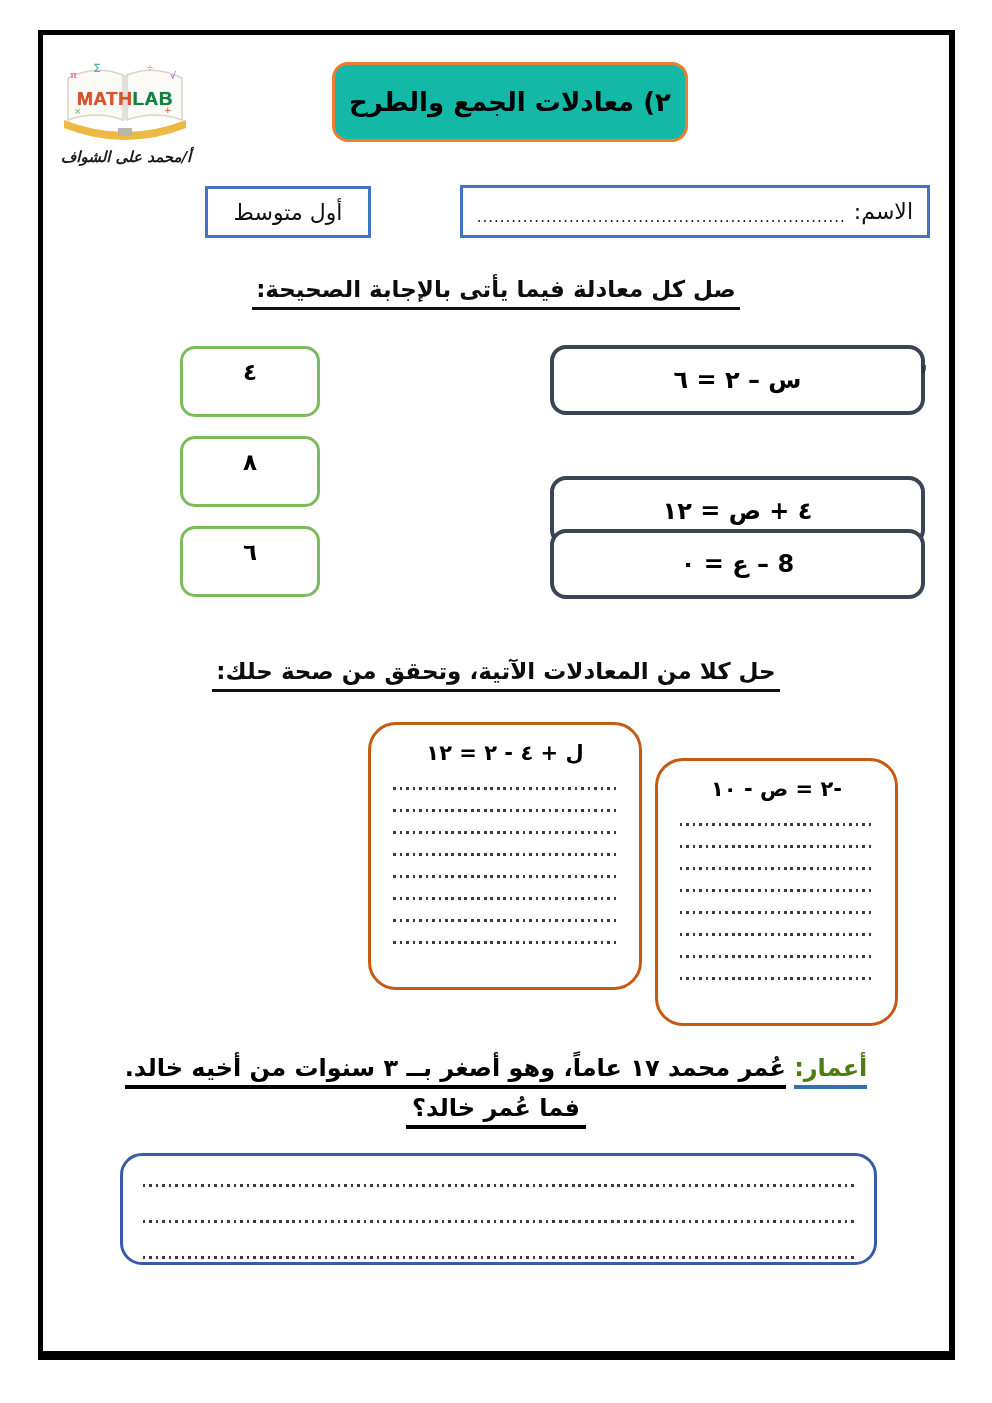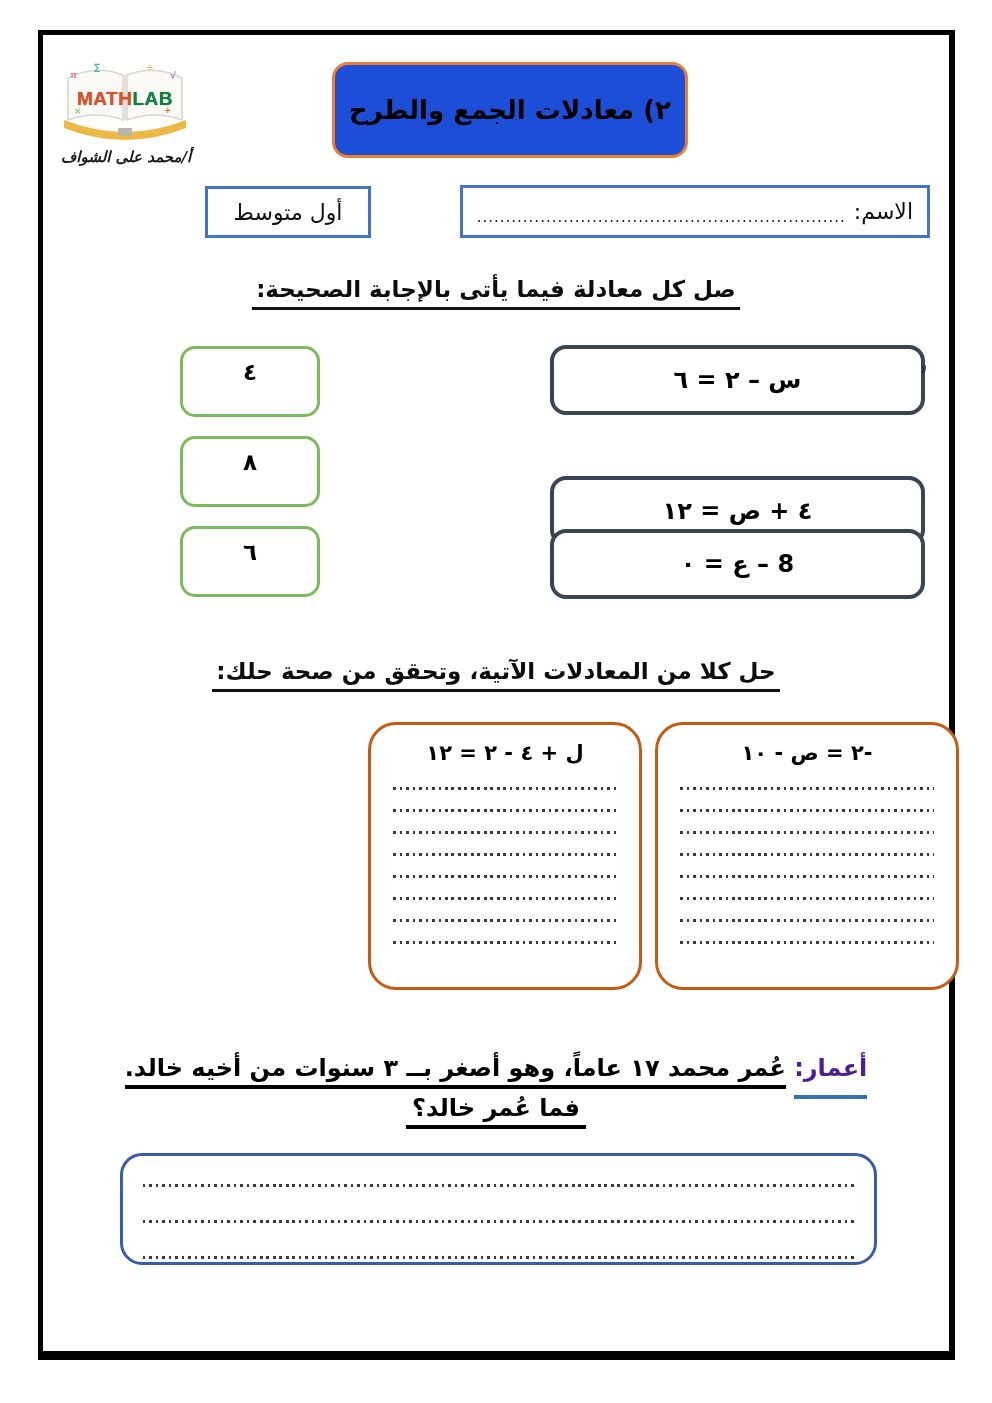--- a/index.html
+++ b/index.html
@@ -29,22 +29,22 @@
   .sym2 { left:86px; top:5px;   color:#e8a33d; }
   .sym3 { left:110px; top:13px; color:#9b59b6; }
   .sym4 { left:14px; top:48px;  color:#7cbb5b; }
   .sym5 { left:104px; top:47px; color:#e05a2b; }
   .teacher {
     position:absolute; left:52px; top:148px; width:148px; text-align:center;
     font-family:"DejaVu Serif", serif; font-weight:bold; font-style:italic;
     font-size:15px; color:#1b1b1b; direction:rtl;
   }
   .title-box {
-    position:absolute; left:332px; top:62px; width:356px; height:96px;
-    border:3.5px solid #ED7D31; border-radius:16px; background:#1d4ed8;
+    position:absolute; left:332px; top:62px; width:356px; height:80px;
+    border:3.5px solid #ED7D31; border-radius:16px; background:#14b8a6;
     display:flex; align-items:center; justify-content:center;
   }
   .title-box .t {
     direction:rtl; font-weight:bold; font-size:26px; color:#000; white-space:nowrap;
   }
   .grade-box {
     position:absolute; left:205px; top:186px; width:166px; height:52px;
     border:3px solid #4472C4; display:flex; align-items:center; justify-content:center;
   }
   .grade-box .t { direction:rtl; font-size:22px; color:#111; }
@@ -86,27 +86,27 @@
     padding:16px 22px 0 22px;
   }
   .solve-box .eq {
     direction:rtl; text-align:center; font-weight:bold; font-size:21px;
     color:#000; white-space:nowrap; margin-bottom:22px;
   }
   .dotline {
     height:3px; margin-bottom:19px;
     background-image:repeating-linear-gradient(to right,#3b3b3b 0 2.5px,transparent 2.5px 6.5px);
   }
-  .sb-right { left:655px; width:304px; }
+  .sb-right { left:655px; width:243px;margin-top:36px; }
   .sb-mid   { left:368px; width:274px; }
   .sb-left  { left:63px;  width:282px; }
   
   .word-problem { position:absolute; left:43px; top:1048px; width:906px; text-align:center; direction:rtl; }
   .wp-line1 { font-size:24px; font-weight:bold; white-space:nowrap; line-height:40px; }
-  .wp-label { color:#4c1d95; border-bottom:4px solid #2E74B5; padding-bottom:13px; }
+  .wp-label { color:#4d7c0f; border-bottom:4px solid #2E74B5; padding-bottom:3px; }
   .wp-text  { color:#000; border-bottom:4px solid #000; padding-bottom:3px;margin-top:36px; }
   .wp-line2 { margin-top:6px; }
   .wp-q { display:inline-block; font-size:24px; font-weight:bold; color:#000;
           border-bottom:4px solid #000; padding:0 6px 3px 6px; }
   
   .final-box {
     position:absolute; left:120px; top:1153px; width:757px; height:112px;
     border:3.5px solid #3A5BA9; border-radius:22px; background:#fff;
     padding:28px 20px 0 20px;
   }

